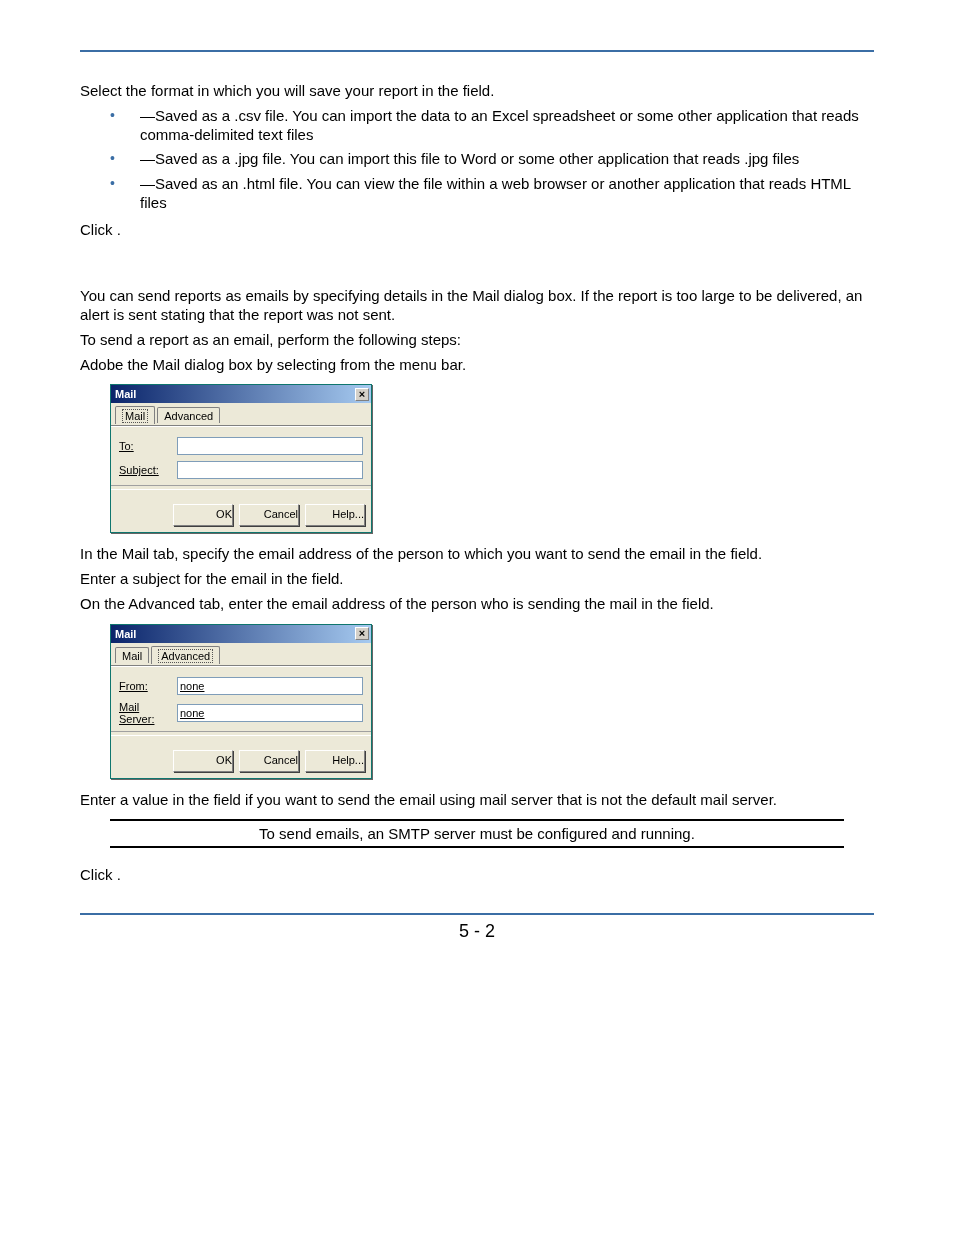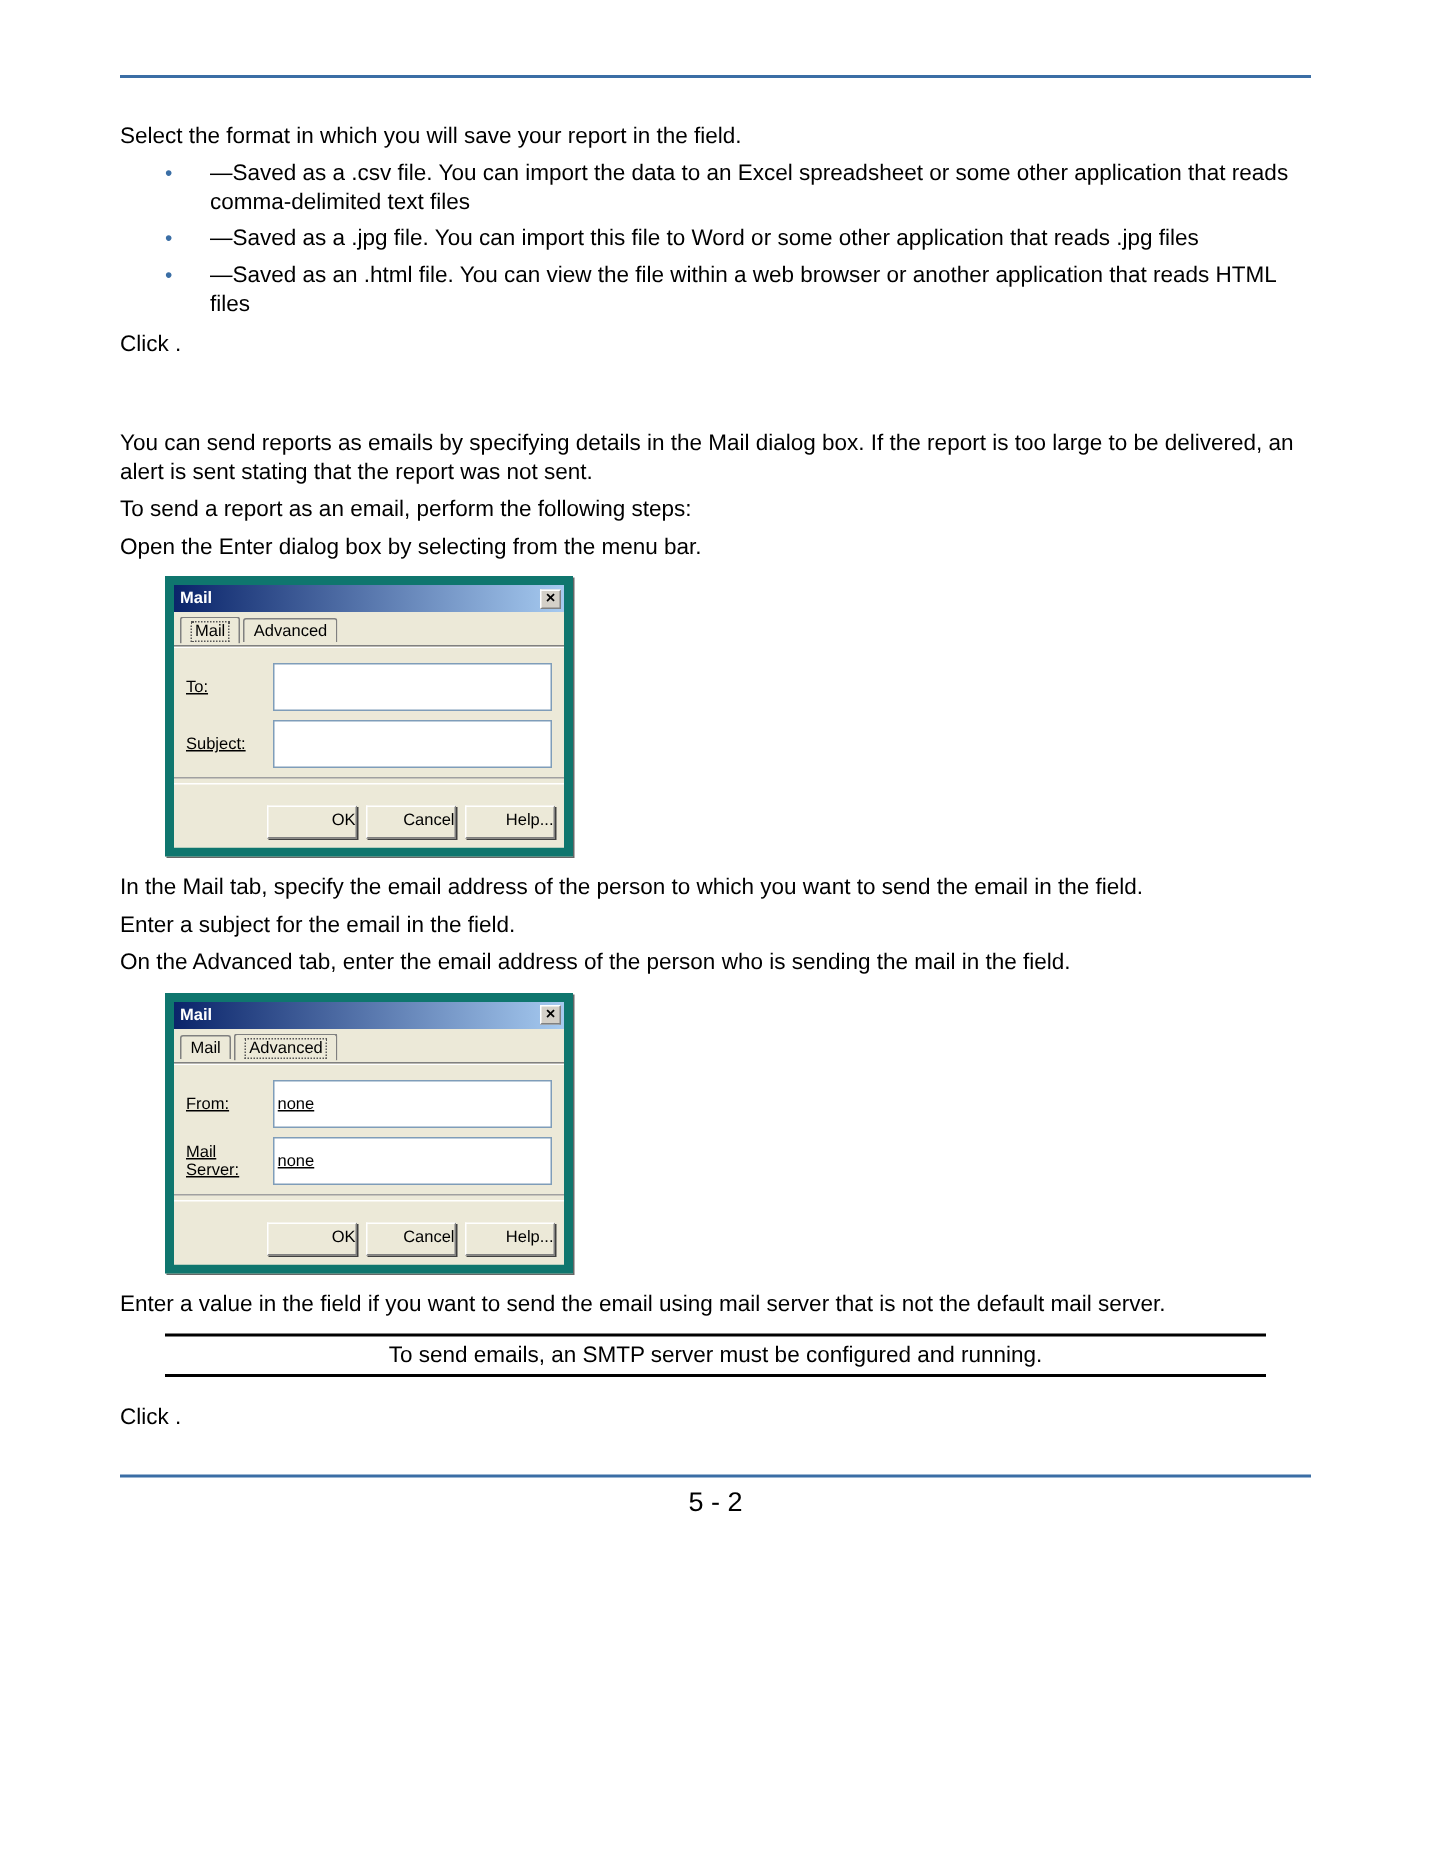--- a/index.html
+++ b/index.html
@@ -57,21 +57,21 @@
     font-size: 14px;
   }
   .gap {
     height: 38px;
   }
 
   
   .dialog {
     width: 260px;
     margin: 10px 0 12px 30px;
-    border: 6px solid #0f766e;
+    border: 1px solid #0f766e;
     box-shadow: 1px 1px 0 #666;
     font-family: Tahoma, Arial, sans-serif;
     background: #ece9d8;
   }
   .dlg-title {
     height: 18px;
     background: linear-gradient(to right, #0a246a, #a6caf0);
     color: #fff;
     font-size: 11px;
     font-weight: bold;
@@ -148,21 +148,21 @@
     align-items: center;
     margin-bottom: 6px;
     text-decoration: underline;
   }
   .form-label {
     width: 58px;
     font-size: 11px;
   }
   .form-input {
     flex: 1;
-    height: 32px;
+    height: 18px;
     border: 1px solid #7f9db9;
     background: #fff;
     font-size: 11px;
     padding: 0 2px;
     box-sizing: border-box;
     font-family: Tahoma, Arial, sans-serif;
   }
   .dlg-sep {
     height: 3px;
     border-top: 1px solid #a0a0a0;
@@ -222,21 +222,21 @@
 
     <p class="indent">
       <span>Click </span><span>.</span>
     </p>
 
     <div class="gap"></div>
 
     <p>You can send reports as emails by specifying details in the Mail dialog box. If the report is too large to be delivered, an alert is sent stating that the report was not sent.</p>
     <p>To send a report as an email, perform the following steps:</p>
     <p class="indent">
-      <span>Open the Enter dialog box by selecting </span><span> from the menu bar.</span>
+      <span>Adobe the Mail dialog box by selecting </span><span> from the menu bar.</span>
     </p>
 
     <div class="dialog">
       <div class="dlg-title">
         <span>Mail</span>
         <div class="close-x">×</div>
       </div>
       <div class="tab-strip">
         <span class="tab active"><span class="tab-inner">Mail</span></span>
         <span class="tab">Advanced</span>

